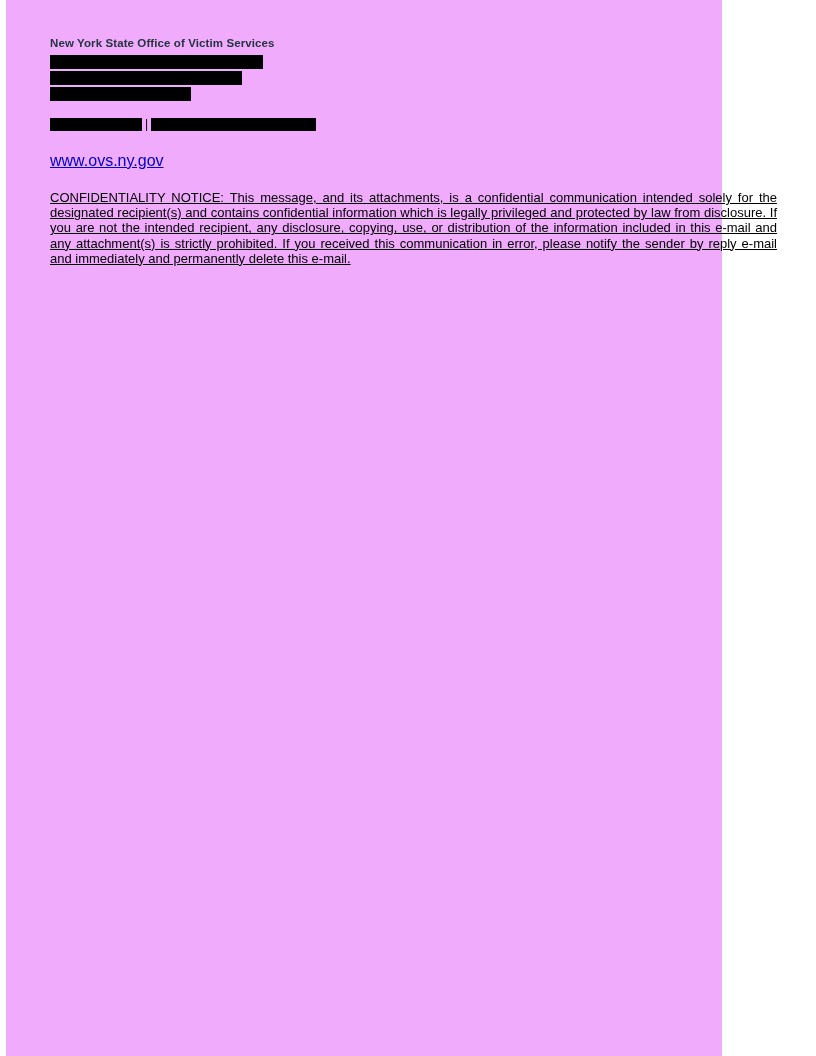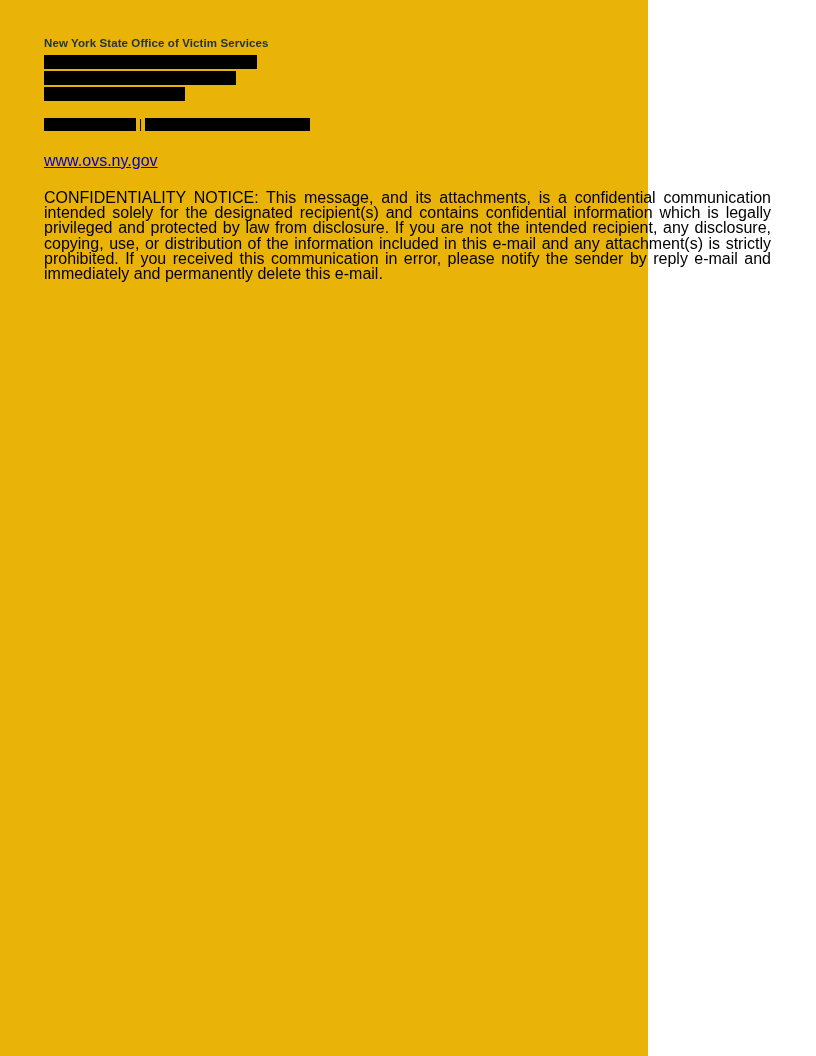--- a/index.html
+++ b/index.html
@@ -10,23 +10,24 @@
   body {
     width: 816px;
     height: 1056px;
     font-family: "Liberation Sans", sans-serif;
     color: #000000;
     position: relative;
     overflow: hidden;
   }
   .page {
     position: relative;
-    width: 648px;
+    width: 716px;
     height: 1056px;
-    background: #eab308;
+    background: #f0abfc;
+    margin-left: 6px;
   }
   .content {
     position: absolute;
     left: 44px;
     top: 36px;
     width: 728px;
   }
   .org-name {
     font-family: "Liberation Sans", sans-serif;
     font-size: 11.5px;
@@ -68,25 +69,26 @@
     font-size: 16px;
     color: #0000cc;
     text-decoration: underline;
     line-height: 15px;
   }
 
   .confidentiality {
     margin-top: 20px;
     width: 727px;
     font-family: "Liberation Sans", sans-serif;
-    font-size: 16px;
+    font-size: 13px;
     line-height: 15.2px;
     color: #000000;
     text-align: justify;
     text-justify: inter-word;
+    text-decoration: underline;
   }
 </style>
 </head>
 <body>
 
 <div class="page">
   <div class="content">
 
     <div class="org-name">New York State Office of Victim Services</div>
 

